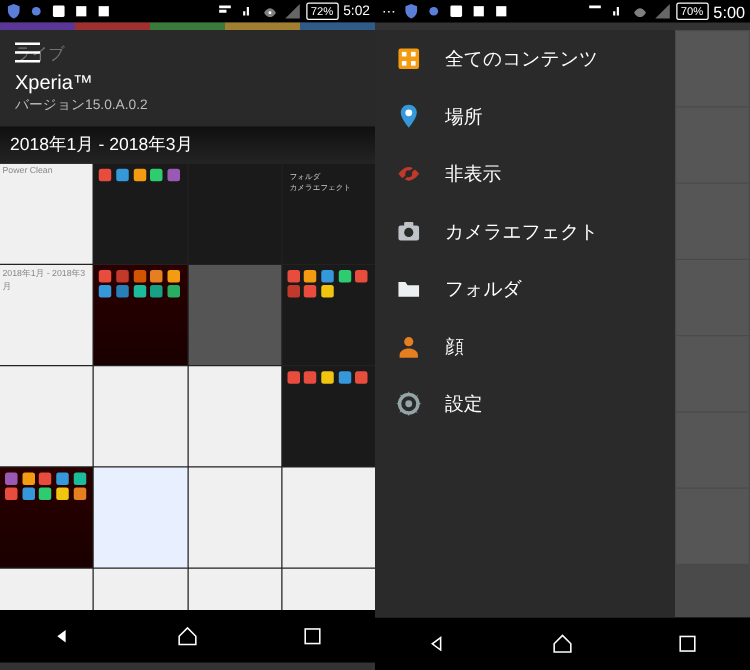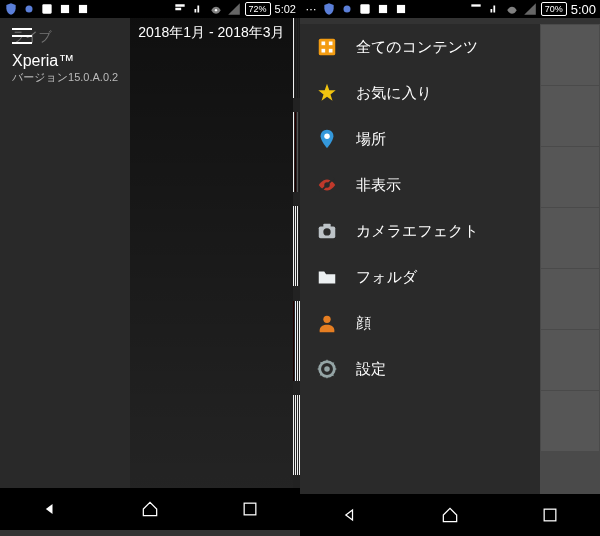--- a/index.html
+++ b/index.html
@@ -30,21 +30,21 @@
 .thumb .app{width:10px;height:10px;border-radius:2px}
 .navbar{height:42px;background:#000;display:flex;align-items:center;justify-content:space-around}
 .nav-btn{width:32px;height:32px;display:flex;align-items:center;justify-content:center}
 .nav-btn svg{width:20px;height:20px;fill:none;stroke:#fff;stroke-width:1.5}
 .drawer{position:absolute;top:24px;left:0;right:60px;bottom:42px;background:#2a2a2a;z-index:10}
 .drawer-item{display:flex;align-items:center;padding:12px 16px;color:#fff;font-size:15px;gap:18px}
 .di-ic{width:22px;height:22px;display:flex;align-items:center;justify-content:center}
 .di-ic svg{width:22px;height:22px}
 .backdrop{position:absolute;top:24px;right:0;bottom:42px;width:60px;background:#555;opacity:0.7}
 .backdrop .mini{height:60px;background:#666;margin:1px;font-size:5px}
-.content{display:flex;flex-direction:row;height:calc(100% - 24px - 42px)}
+.content{display:flex;flex-direction:column;height:calc(100% - 24px - 42px)}
 .color-row{height:6px;display:flex}
 .color-row span{flex:1}
 </style>
 </head>
 <body>
 
 <div class="phone">
   <div class="statusbar">
     <div class="sb-left">
       <span class="sb-ic">
@@ -297,28 +297,20 @@
             <rect x="14" y="6" width="4" height="4" fill="#fff"></rect>
             <rect x="6" y="14" width="4" height="4" fill="#fff"></rect>
             <rect x="14" y="14" width="4" height="4" fill="#fff"></rect>
           </svg>
         </span>
       <span>全てのコンテンツ</span>
     </div>
     <div class="drawer-item">
       <span class="di-ic">
           <svg viewBox="0 0 24 24">
-            <path fill="#f1c40f" d="M12 2l2.5 7h7l-5.7 4.5 2.2 7L12 16l-6 4.5 2.2-7L2.5 9h7z"></path>
-          </svg>
-        </span>
-      <span>お気に入り</span>
-    </div>
-    <div class="drawer-item">
-      <span class="di-ic">
-          <svg viewBox="0 0 24 24">
             <path fill="#3498db" d="M12 2C8 2 5 5 5 9c0 5 7 13 7 13s7-8 7-13c0-4-3-7-7-7z"></path>
             <circle cx="12" cy="9" r="3" fill="#fff"></circle>
           </svg>
         </span>
       <span>場所</span>
     </div>
     <div class="drawer-item">
       <span class="di-ic">
           <svg viewBox="0 0 24 24">
             <path fill="#c0392b" d="M12 6c5 0 9 6 9 6s-4 6-9 6-9-6-9-6 4-6 9-6z"></path>

